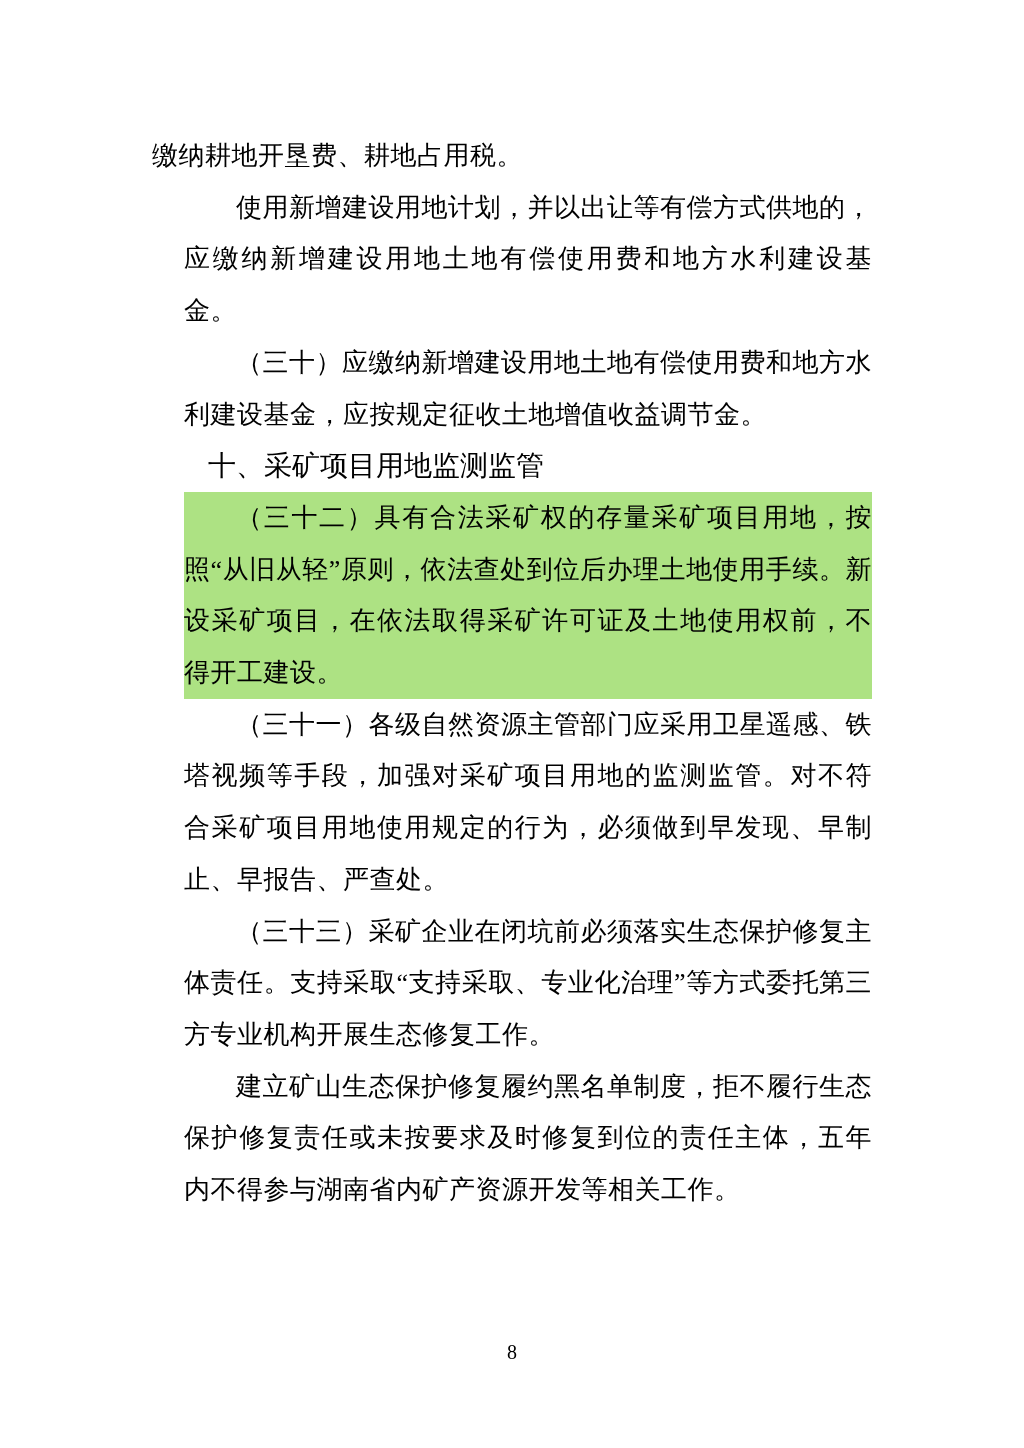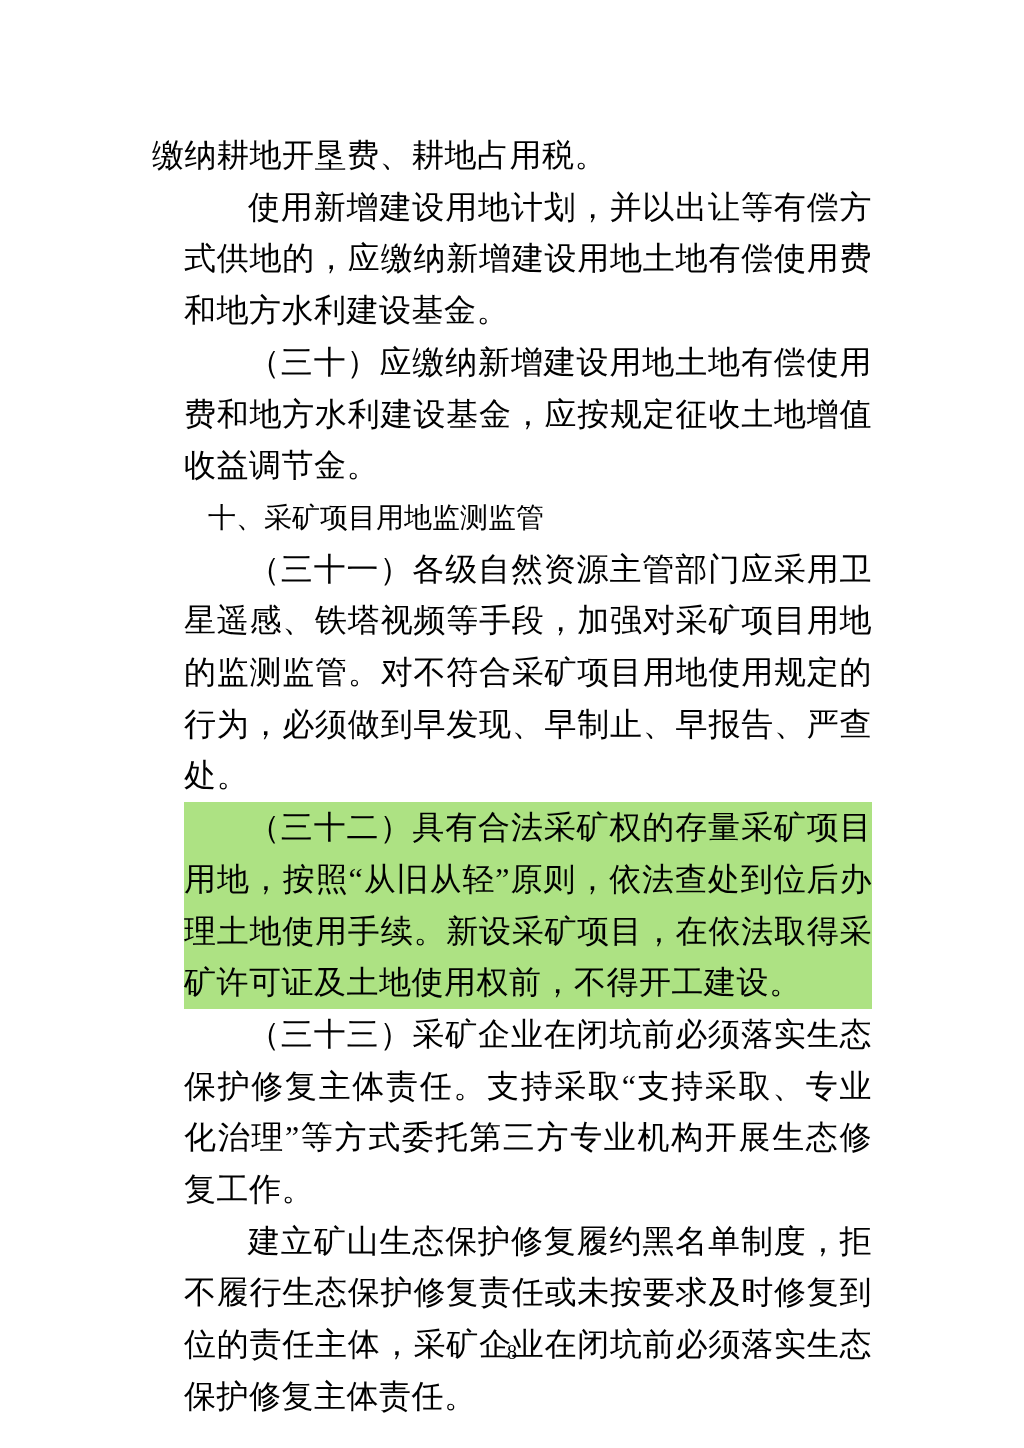--- a/index.html
+++ b/index.html
@@ -19,21 +19,21 @@
   }
 
   .content {
     position: absolute;
     left: 152px;
     top: 130px;
     width: 720px;
   }
 
   .para {
-    font-size: 32px;
+    font-size: 26px;
     line-height: 51.7px;
     text-align: justify;
     text-justify: inter-character;
     letter-spacing: 0.5px;
     color: #000000;
   }
 
   .para.indent {
     text-indent: 2em;
     margin-left: 32px;
@@ -71,24 +71,24 @@
 
     <p class="para">缴纳耕地开垦费、耕地占用税。</p>
 
     <p class="para indent">使用新增建设用地计划，并以出让等有偿方式供地的，应缴纳新增建设用地土地有偿使用费和地方水利建设基金。</p>
 
 
     <p class="para indent">（三十）应缴纳新增建设用地土地有偿使用费和地方水利建设基金，应按规定征收土地增值收益调节金。</p>
 
     <h2 class="heading">十、采矿项目用地监测监管</h2>
 
+    <p class="para indent highlighted">（三十二）具有合法采矿权的存量采矿项目用地，按照“从旧从轻”原则，依法查处到位后办理土地使用手续。新设采矿项目，在依法取得采矿许可证及土地使用权前，不得开工建设。</p>
+
     <p class="para indent">（三十一）各级自然资源主管部门应采用卫星遥感、铁塔视频等手段，加强对采矿项目用地的监测监管。对不符合采矿项目用地使用规定的行为，必须做到早发现、早制止、早报告、严查处。</p>
-
-    <p class="para indent highlighted">（三十二）具有合法采矿权的存量采矿项目用地，按照“从旧从轻”原则，依法查处到位后办理土地使用手续。新设采矿项目，在依法取得采矿许可证及土地使用权前，不得开工建设。</p>
 
     <p class="para indent">（三十三）采矿企业在闭坑前必须落实生态保护修复主体责任。支持采取“支持采取、专业化治理”等方式委托第三方专业机构开展生态修复工作。</p>
 
-    <p class="para indent">建立矿山生态保护修复履约黑名单制度，拒不履行生态保护修复责任或未按要求及时修复到位的责任主体，采矿企业在闭坑前必须落实生态保护修复主体责任。</p>
+    <p class="para indent">建立矿山生态保护修复履约黑名单制度，拒不履行生态保护修复责任或未按要求及时修复到位的责任主体，五年内不得参与湖南省内矿产资源开发等相关工作。</p>
 
   </div>
 
   <div class="page-number">8</div>
 </div>
 
 </body></html>

